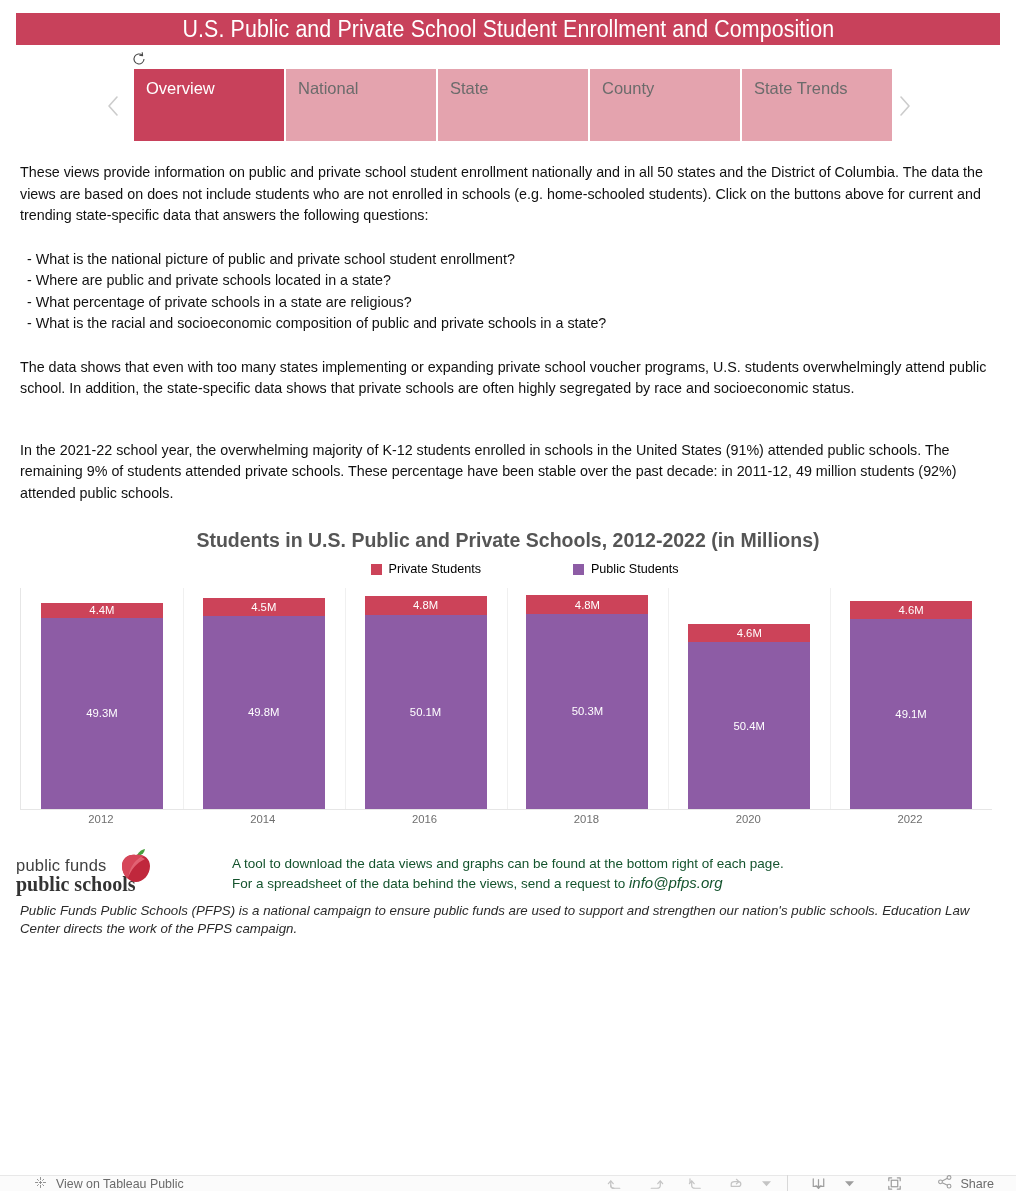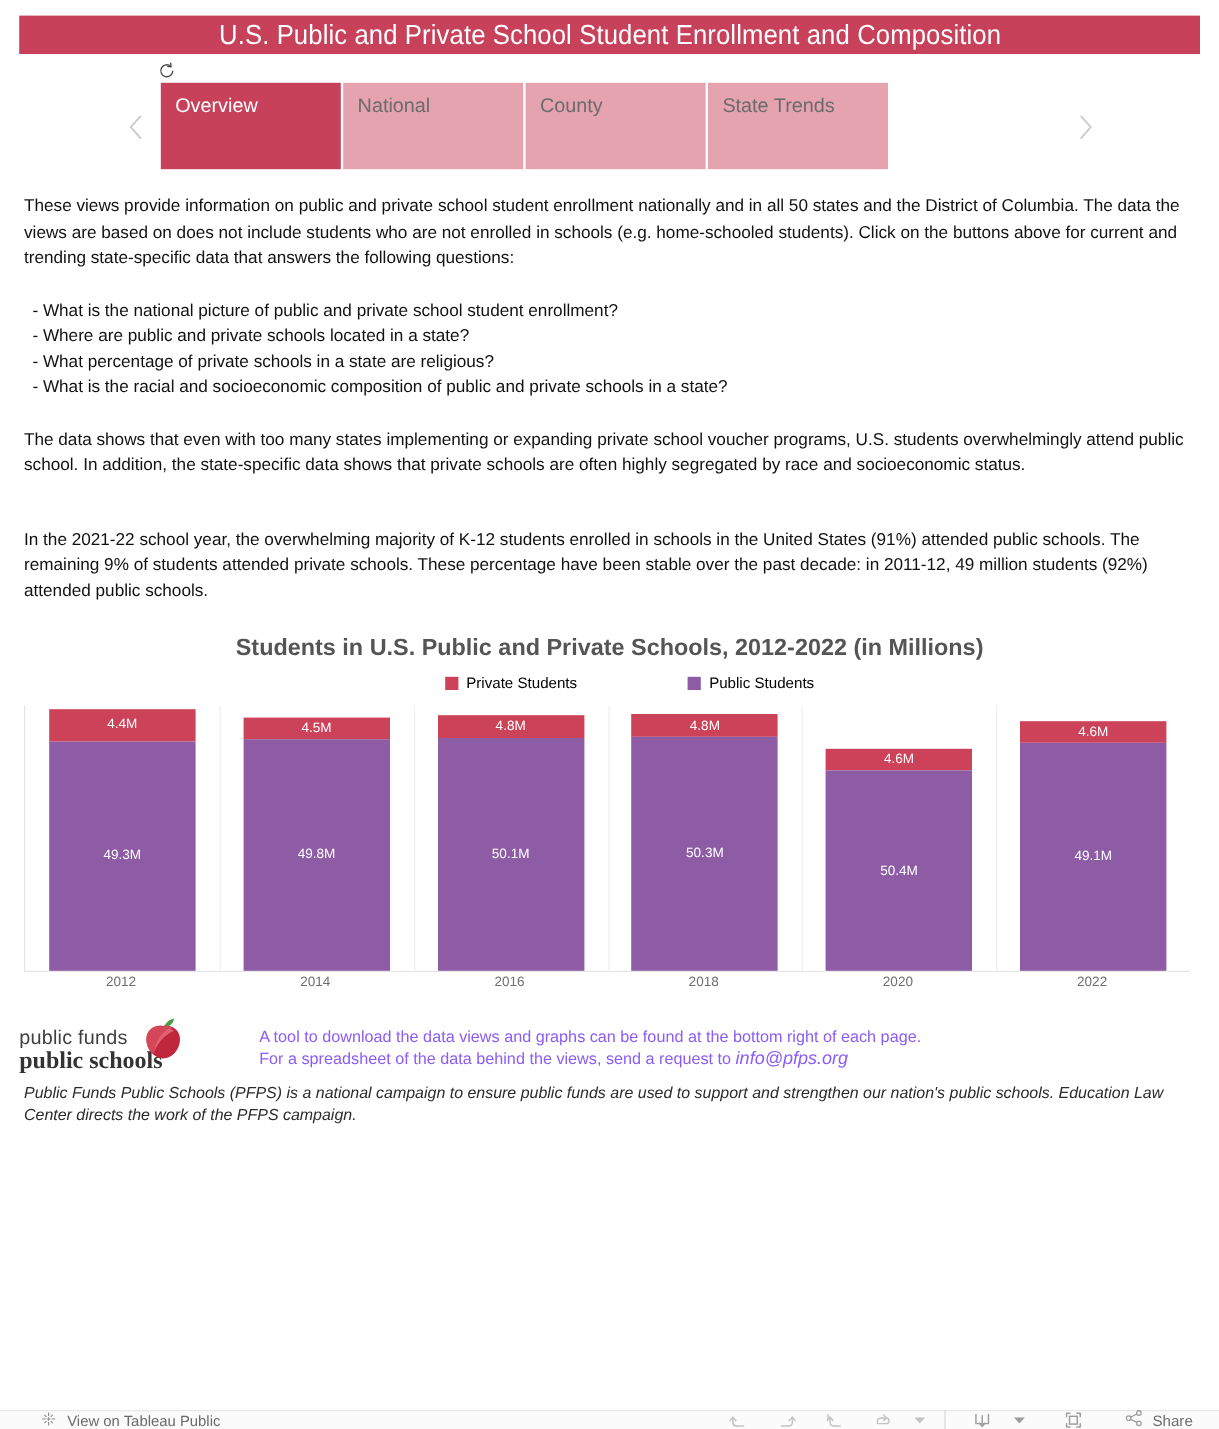--- a/index.html
+++ b/index.html
@@ -185,22 +185,22 @@
   .logo-line2 {
     position: absolute; left: 0; top: 27px;
     font-size: 20px; font-weight: bold;
     font-family: "Liberation Serif", serif;
     color: #333333;
   }
   .apple { position: absolute; left: 101px; top: 2px; width: 38px; height: 36px; }
 
   .footer-note {
     position: absolute;
-    left: 216px; top: 854px;
-    color: #8b5cf6;
+    left: 232px; top: 854px;
+    color: #14532d;
     font-size: 13.5px;
     font-stretch: condensed;
     line-height: 19px;
   }
   .email { font-style: italic; font-size: 15px; }
 
   .footer-italic {
     position: absolute;
     left: 20px; top: 902px;
     width: 972px;
@@ -265,20 +265,23 @@
       <svg viewBox="0 0 22 30" width="22" height="30" fill="none" stroke="#cccccc" stroke-width="1.6">
         <path d="M15 6 L7 15 L15 24" stroke-linecap="round" stroke-linejoin="round"></path>
       </svg>
     </div>
     <div class="tabs">
       <div class="tab active">
         <span>Overview</span>
       </div>
       <div class="tab">
         <span>National</span>
+      </div>
+      <div class="tab">
+        <span>State</span>
       </div>
       <div class="tab">
         <span>County</span>
       </div>
       <div class="tab">
         <span>State Trends</span>
       </div>
     </div>
     <div class="nav-arrow nav-next">
       <svg viewBox="0 0 22 30" width="22" height="30" fill="none" stroke="#cccccc" stroke-width="1.6">
@@ -311,21 +314,21 @@
     </div>
     <div class="legend-item">
       <span class="legend-swatch" id="sw-public" style="background: rgb(141, 92, 165);"></span>
       <span>Public Students</span>
     </div>
   </div>
 
   <div class="plot" id="plot">
       <div class="bar-group" style="left: 0px; width: 161.833px;">
         <div class="stack">
-          <div class="seg seg-private" style="background: rgb(204, 67, 89); height: 27px;">4.4M</div>
+          <div class="seg seg-private" style="background: rgb(204, 67, 89); height: 15px;">4.4M</div>
           <div class="seg seg-public" style="background: rgb(141, 92, 165); height: 191.146px;">49.3M</div>
         </div>
       </div>
       <div class="bar-sep" style="left: 161.833px;"></div>
       <div class="bar-group" style="left: 161.833px; width: 161.833px;">
         <div class="stack">
           <div class="seg seg-private" style="background: rgb(204, 67, 89); height: 17.4474px;">4.5M</div>
           <div class="seg seg-public" style="background: rgb(141, 92, 165); height: 193.084px;">49.8M</div>
         </div>
       </div>

